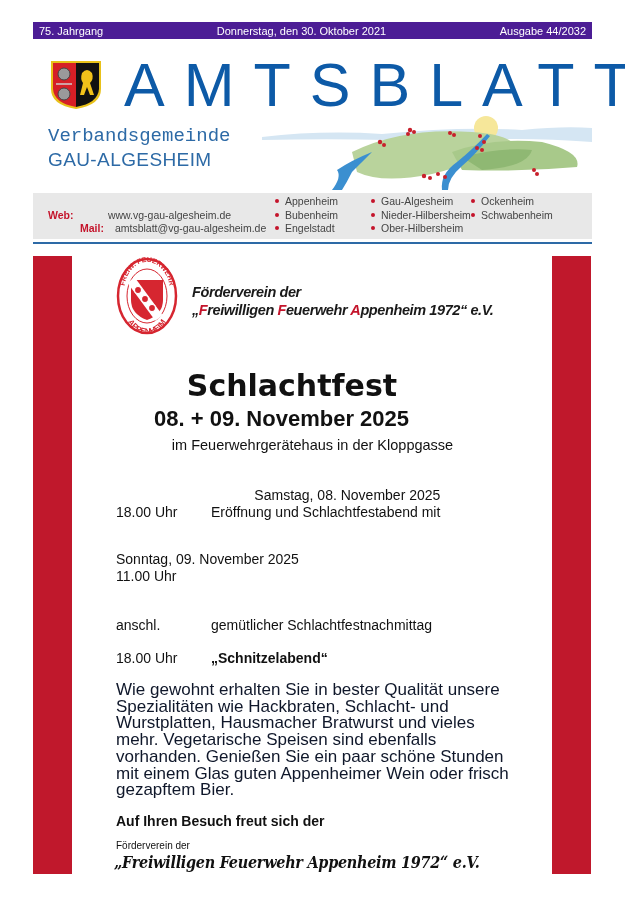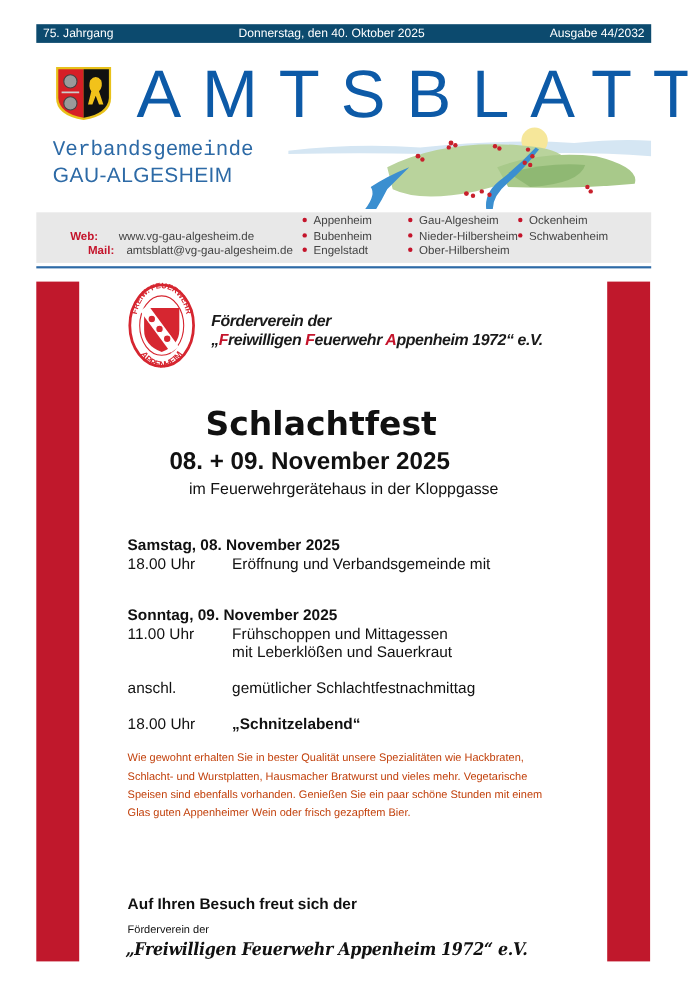--- a/index.html
+++ b/index.html
@@ -1,21 +1,21 @@
 <!DOCTYPE html>
 <html><head>
   <meta charset="utf-8">
   <style>
     * { box-sizing: border-box; margin: 0; padding: 0; }
     html, body { width: 625px; height: 897px; background: #ffffff; overflow: hidden; }
     body { position: relative; font-family: "Liberation Sans", sans-serif; color: #111; }
 
     .topbar {
       position: absolute; left: 33px; top: 22px; width: 559px; height: 17px;
-      background: #0c4a6e; color: #fff; font-size: 11px;
+      background: #4c1d95; color: #fff; font-size: 11px;
       display: flex; align-items: center; justify-content: space-between;
       padding: 0 6px;
     }
     .topbar span { white-space: nowrap; }
 
     .crest { position: absolute; left: 49px; top: 59px; width: 54px; height: 52px; }
 
     .masthead {
       position: absolute; left: 124px; top: 50px;
       font-size: 61px; letter-spacing: 19px; color: #0d5aa7;
@@ -31,21 +31,21 @@
     .landscape { position: absolute; left: 262px; top: 112px; width: 330px; height: 80px; }
 
     .infobar {
       position: absolute; left: 33px; top: 193px; width: 559px; height: 46px;
       background: #e8e8e8;
     }
     .contact { position: absolute; left: 15px; font-size: 10.5px; color: #444; }
     .contact b { color: #c4142b; font-weight: bold; display: inline-block; }
     .contact.web { top: 16px; }
     .contact.mail { top: 29px; padding-left: 32px; }
-    .contact.web .lbl { width: 57px; display: inline-block; text-align: center; }
+    .contact.web .lbl { width: 57px; display: inline-block; }
     .contact.mail .lbl { width: 32px; display: inline-block; }
     .contact .val { color: #444; }
 
     .places { position: absolute; top: 2px; font-size: 10.5px; color: #444; line-height: 13.5px; }
     .places div { white-space: nowrap; }
     .places div::before {
       content: ""; display: inline-block; width: 4px; height: 4px; border-radius: 50%;
       background: #c4142b; margin-right: 6px; vertical-align: middle; position: relative; top: -1px;
     }
     .col1 { left: 242px; }
@@ -75,44 +75,44 @@
     .subtitle {
       position: absolute; left: 0; width: 563px; text-align: center; top: 406px;
       font-weight: bold; font-size: 22px; color: #111;
     }
     .venue {
       position: absolute; left: 0; width: 625px; text-align: center; top: 437px;
       font-size: 14.5px; color: #111;
     }
 
     .sched { position: absolute; left: 116px; font-size: 14px; line-height: 16.5px; color: #111; }
-    .sched .day { font-weight: bold; }
+    .sched .day { font-weight: normal; text-align: right; }
     .sched .row { display: flex; }
     .sched .time { width: 95px; flex: none; }
     .sched .desc { flex: 1; }
     .sched .bold { font-weight: bold; }
 
     .body-text {
       position: absolute; left: 116px; top: 682px; width: 400px;
-      font-size: 10px; line-height: 16.7px; color: #c2410c;
+      font-size: 17px; line-height: 16.7px; color: #0f172a;
     }
 
     .closing { position: absolute; left: 116px; top: 813px; font-size: 14px; color: #111; font-weight: bold; }
     .sig-small { position: absolute; left: 116px; top: 840px; font-size: 10px; color: #111; }
     .sig-script {
       position: absolute; left: 114px; top: 853px; font-size: 16px; font-style: italic; font-weight: bold;
       font-family: "DejaVu Serif", serif; color: #111; letter-spacing: -0.3px; transform: scaleX(0.9); transform-origin: left;
     }
   </style>
 </head>
 <body>
 
 <div class="topbar">
   <span>75. Jahrgang</span>
-  <span>Donnerstag, den 40. Oktober 2025</span>
+  <span>Donnerstag, den 30. Oktober 2021</span>
   <span>Ausgabe 44/2032</span>
 </div>
 
 <svg class="crest" viewBox="0 0 54 52">
   <path d="M2 2 H52 V30 Q52 46 27 50 Q2 46 2 30 Z" fill="#e8c11a"></path>
   <path d="M4 4 H27 V48 Q5 44 4 30 Z" fill="#d61f26"></path>
   <path d="M27 4 H50 V30 Q49 44 27 48 Z" fill="#111"></path>
   <circle cx="15" cy="15" r="6" fill="#9a9a9a" stroke="#444" stroke-width="1"></circle>
   <circle cx="15" cy="35" r="6" fill="#9a9a9a" stroke="#444" stroke-width="1"></circle>
   <line x1="7" y1="25" x2="23" y2="25" stroke="#ccc" stroke-width="1.5"></line>
@@ -209,33 +209,29 @@
 
 <div class="title">Schlachtfest</div>
 <div class="subtitle">08. + 09. November 2025</div>
 <div class="venue">im Feuerwehrgerätehaus in der Kloppgasse</div>
 
 <div class="sched" style="top:487px">
   <div class="day">Samstag, 08. November 2025</div>
   <div class="row">
     <div class="time">18.00 Uhr</div>
     <div class="desc">
-      <div>Eröffnung und Verbandsgemeinde mit</div>
+      <div>Eröffnung und Schlachtfestabend mit</div>
     </div>
   </div>
 </div>
 
 <div class="sched" style="top:551px">
   <div class="day">Sonntag, 09. November 2025</div>
   <div class="row">
     <div class="time">11.00 Uhr</div>
-    <div class="desc">
-      <div>Frühschoppen und Mittagessen</div>
-      <div>mit Leberklößen und Sauerkraut</div>
-    </div>
   </div>
 </div>
 
 <div class="sched" style="top:617px">
   <div class="row">
     <div class="time">anschl.</div>
     <div class="desc">gemütlicher Schlachtfestnachmittag</div>
   </div>
 </div>
 

